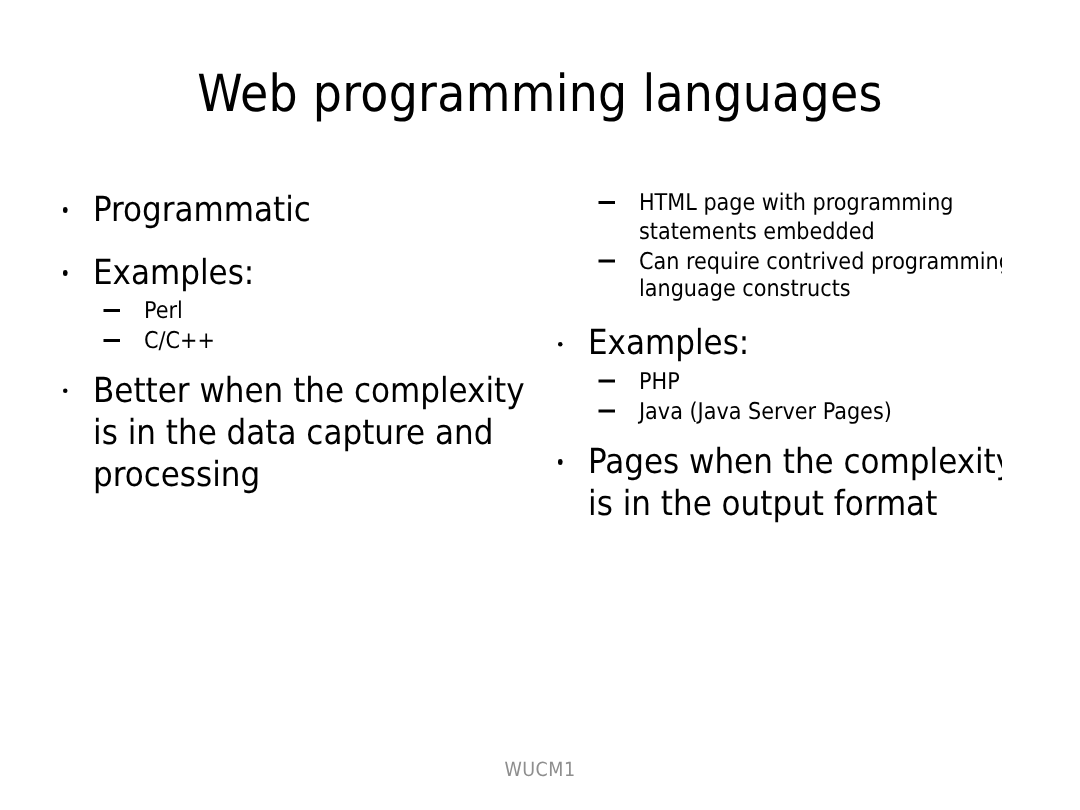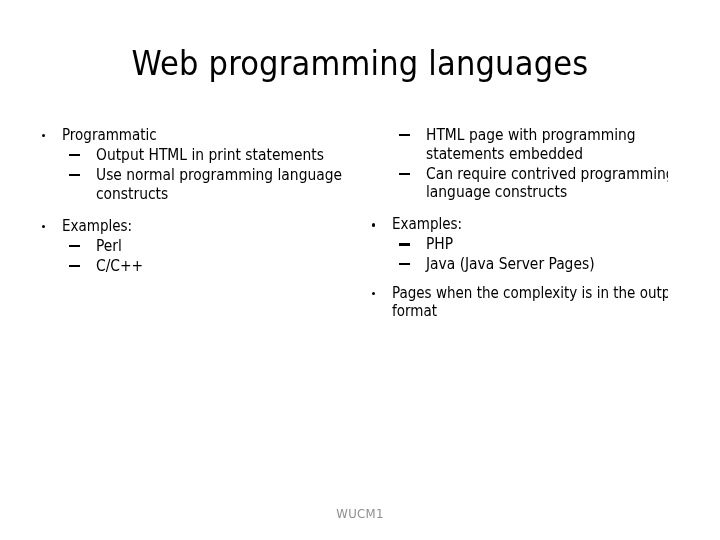--- a/index.html
+++ b/index.html
@@ -48,21 +48,21 @@
   ul.lvl2 {
     list-style: none;
     margin: 0 0 0 0;
     padding: 0;
   }
 
   
   li.b1 {
     position: relative;
     padding-left: 28px;
-    font-size: 15px;
+    font-size: 23px;
     line-height: 1.22;
     margin-bottom: 2px;
   }
   li.b1 > .txt { display: block; }
   li.b1 > .dot {
     position: absolute;
     left: 8px;
     top: 0.54em;
     width: 3.4px;
     height: 3.4px;
@@ -125,51 +125,45 @@
 
   <div class="column" id="column-left">
 
     <ul class="lvl1">
 
       <li class="b1">
         <span class="dot"></span>
         <span class="txt">Programmatic</span>
       </li>
 
+
+      <div class="gap-md"></div>
+
+      <li class="b1">
+        <span class="dot"></span>
+        <span class="txt">Examples:</span>
+      </li>
+
       <ul class="lvl2">
         <li class="b2">
           <span class="dash"></span>
-          <span class="txt">Output HTML in print statements</span>
-        </li>
-        <li class="b2">
-          <span class="dash"></span>
-          <span class="txt">Use normal programming language constructs</span>
+          <span class="txt">Perl</span>
+        </li>
+        <li class="b2">
+          <span class="dash"></span>
+          <span class="txt">C/C++</span>
         </li>
       </ul>
 
-      <div class="gap-md"></div>
-
-      <li class="b1">
-        <span class="dot"></span>
-        <span class="txt">Examples:</span>
-      </li>
-
-      <ul class="lvl2">
-        <li class="b2">
-          <span class="dash"></span>
-          <span class="txt">Perl</span>
-        </li>
-        <li class="b2">
-          <span class="dash"></span>
-          <span class="txt">C/C++</span>
-        </li>
-      </ul>
-
       <div class="gap-sm"></div>
 
+      <li class="b1">
+        <span class="dot"></span>
+        <span class="txt">Better when the complexity is in the data capture and processing</span>
+      </li>
 
     </ul>
   </div>
 
   <div class="column" id="column-right">
 
     <ul class="lvl1">
 
 
       <ul class="lvl2">

